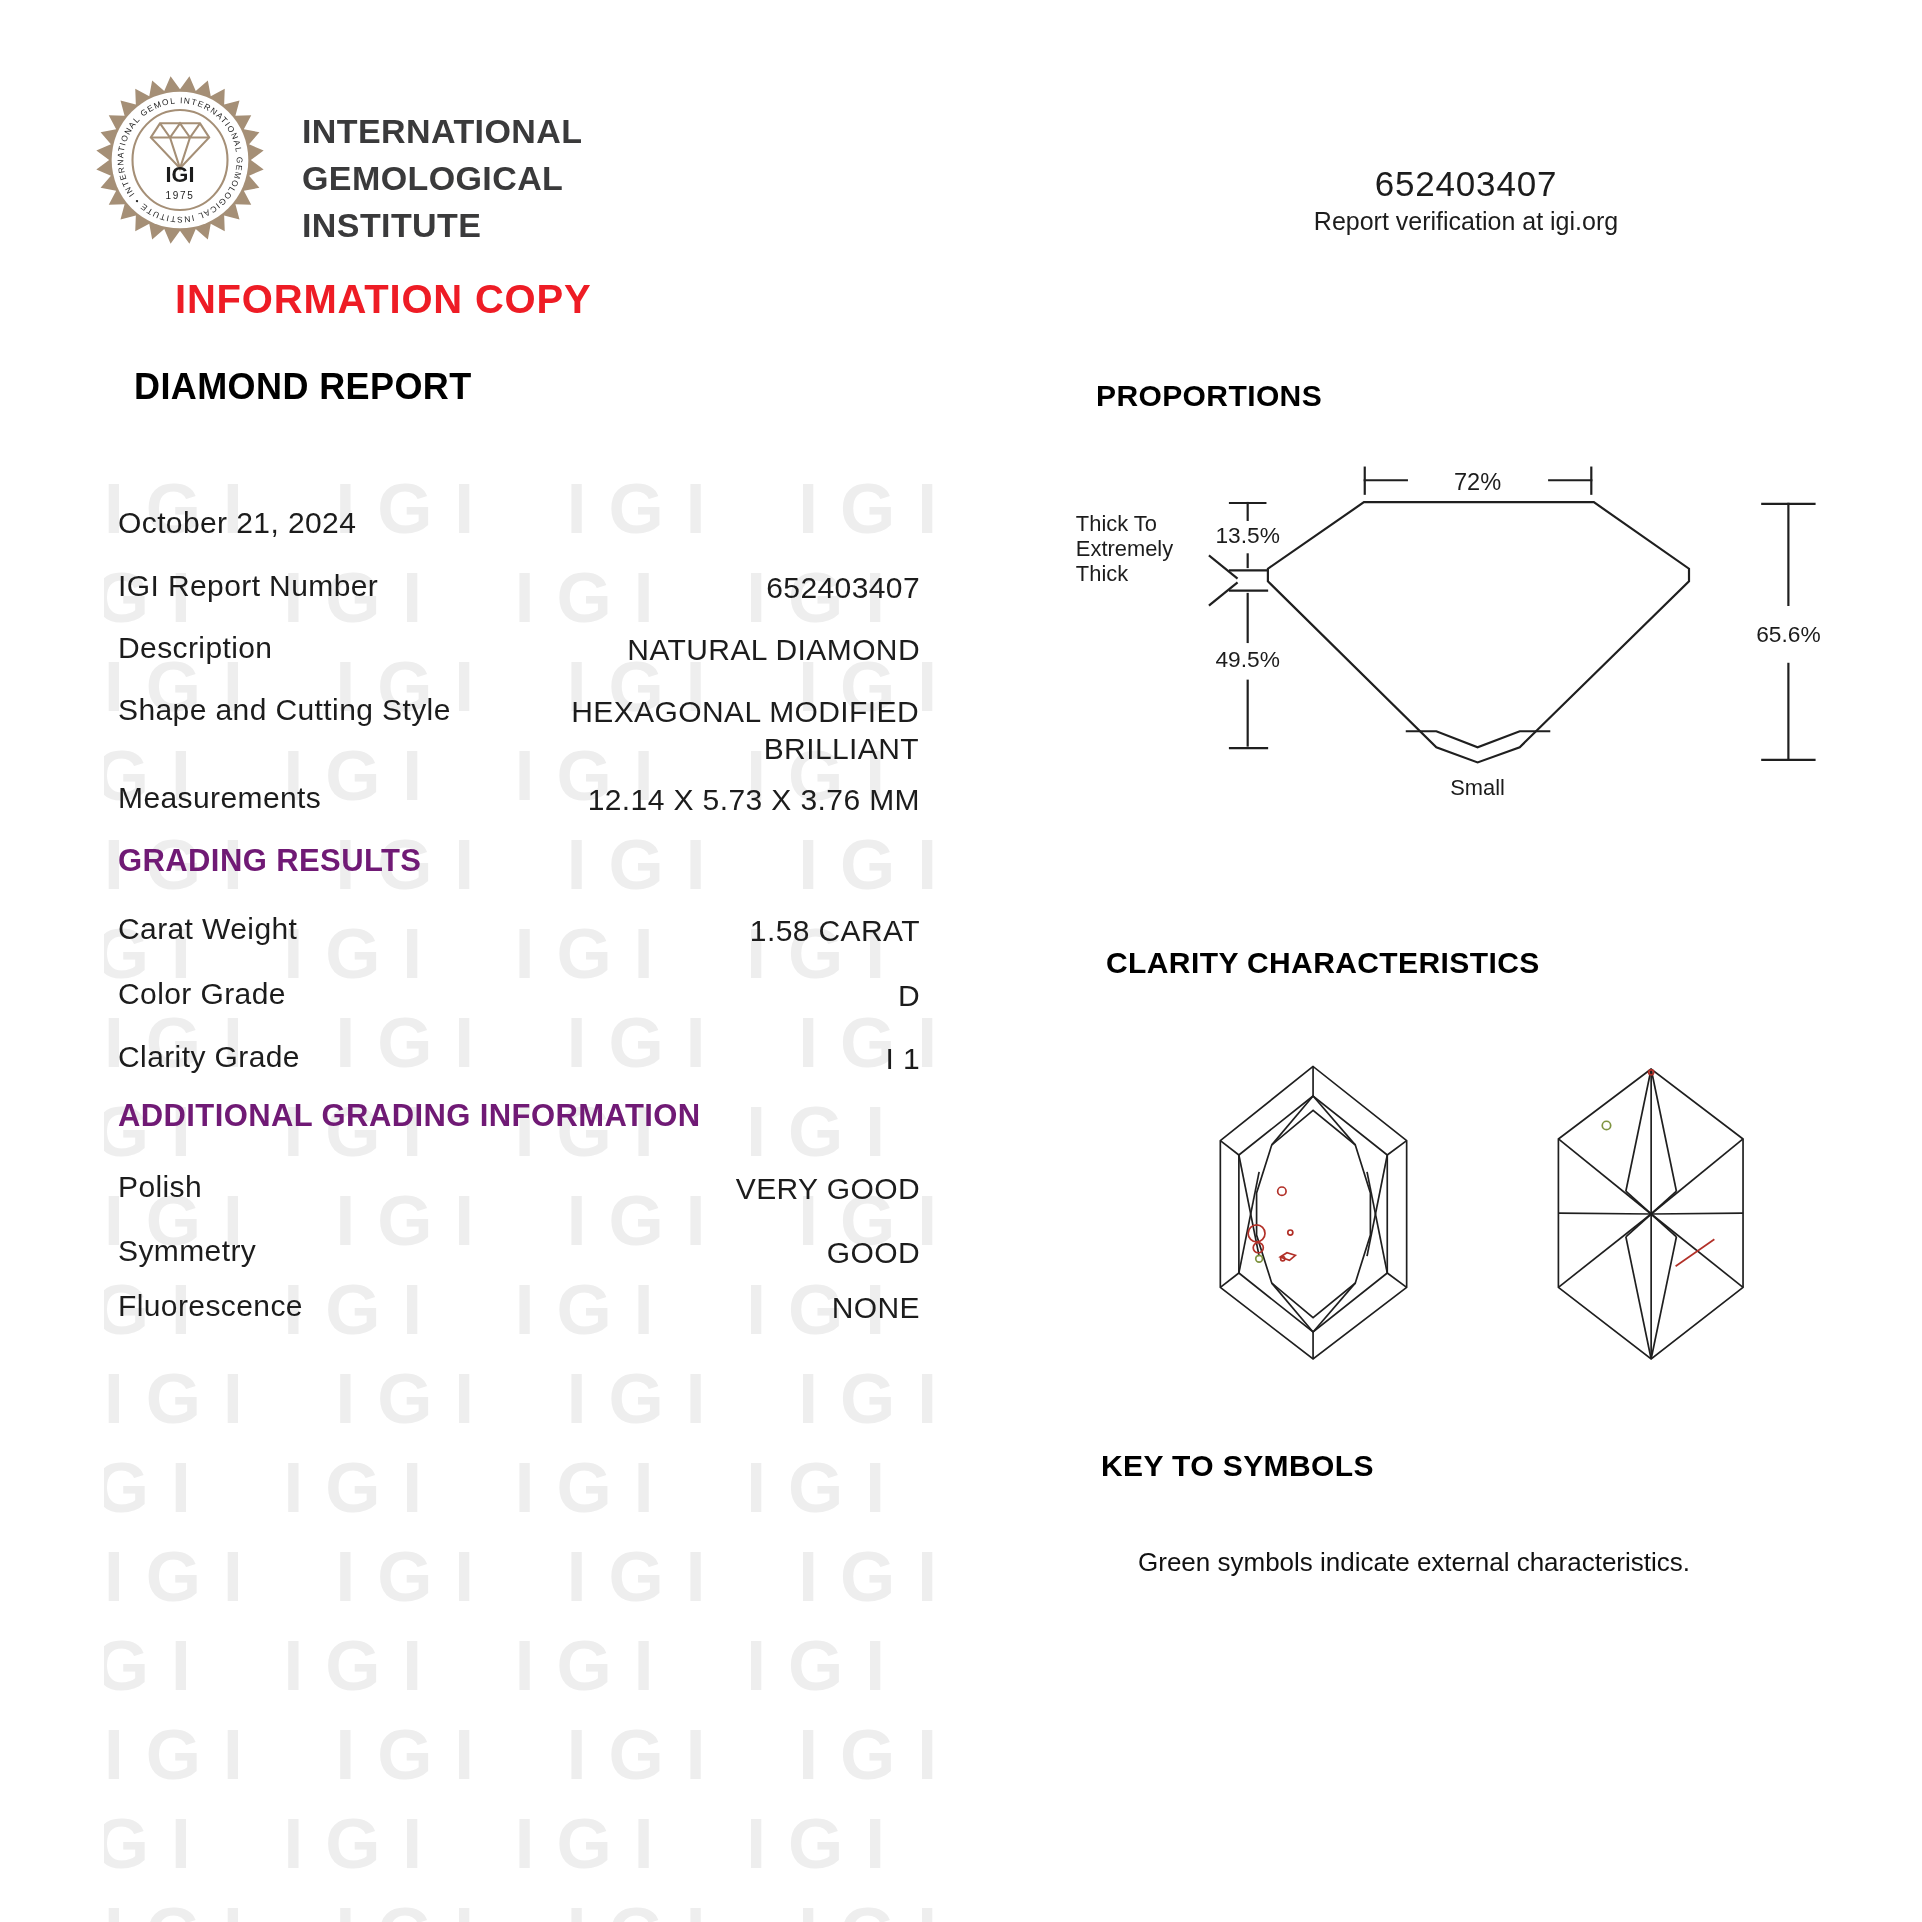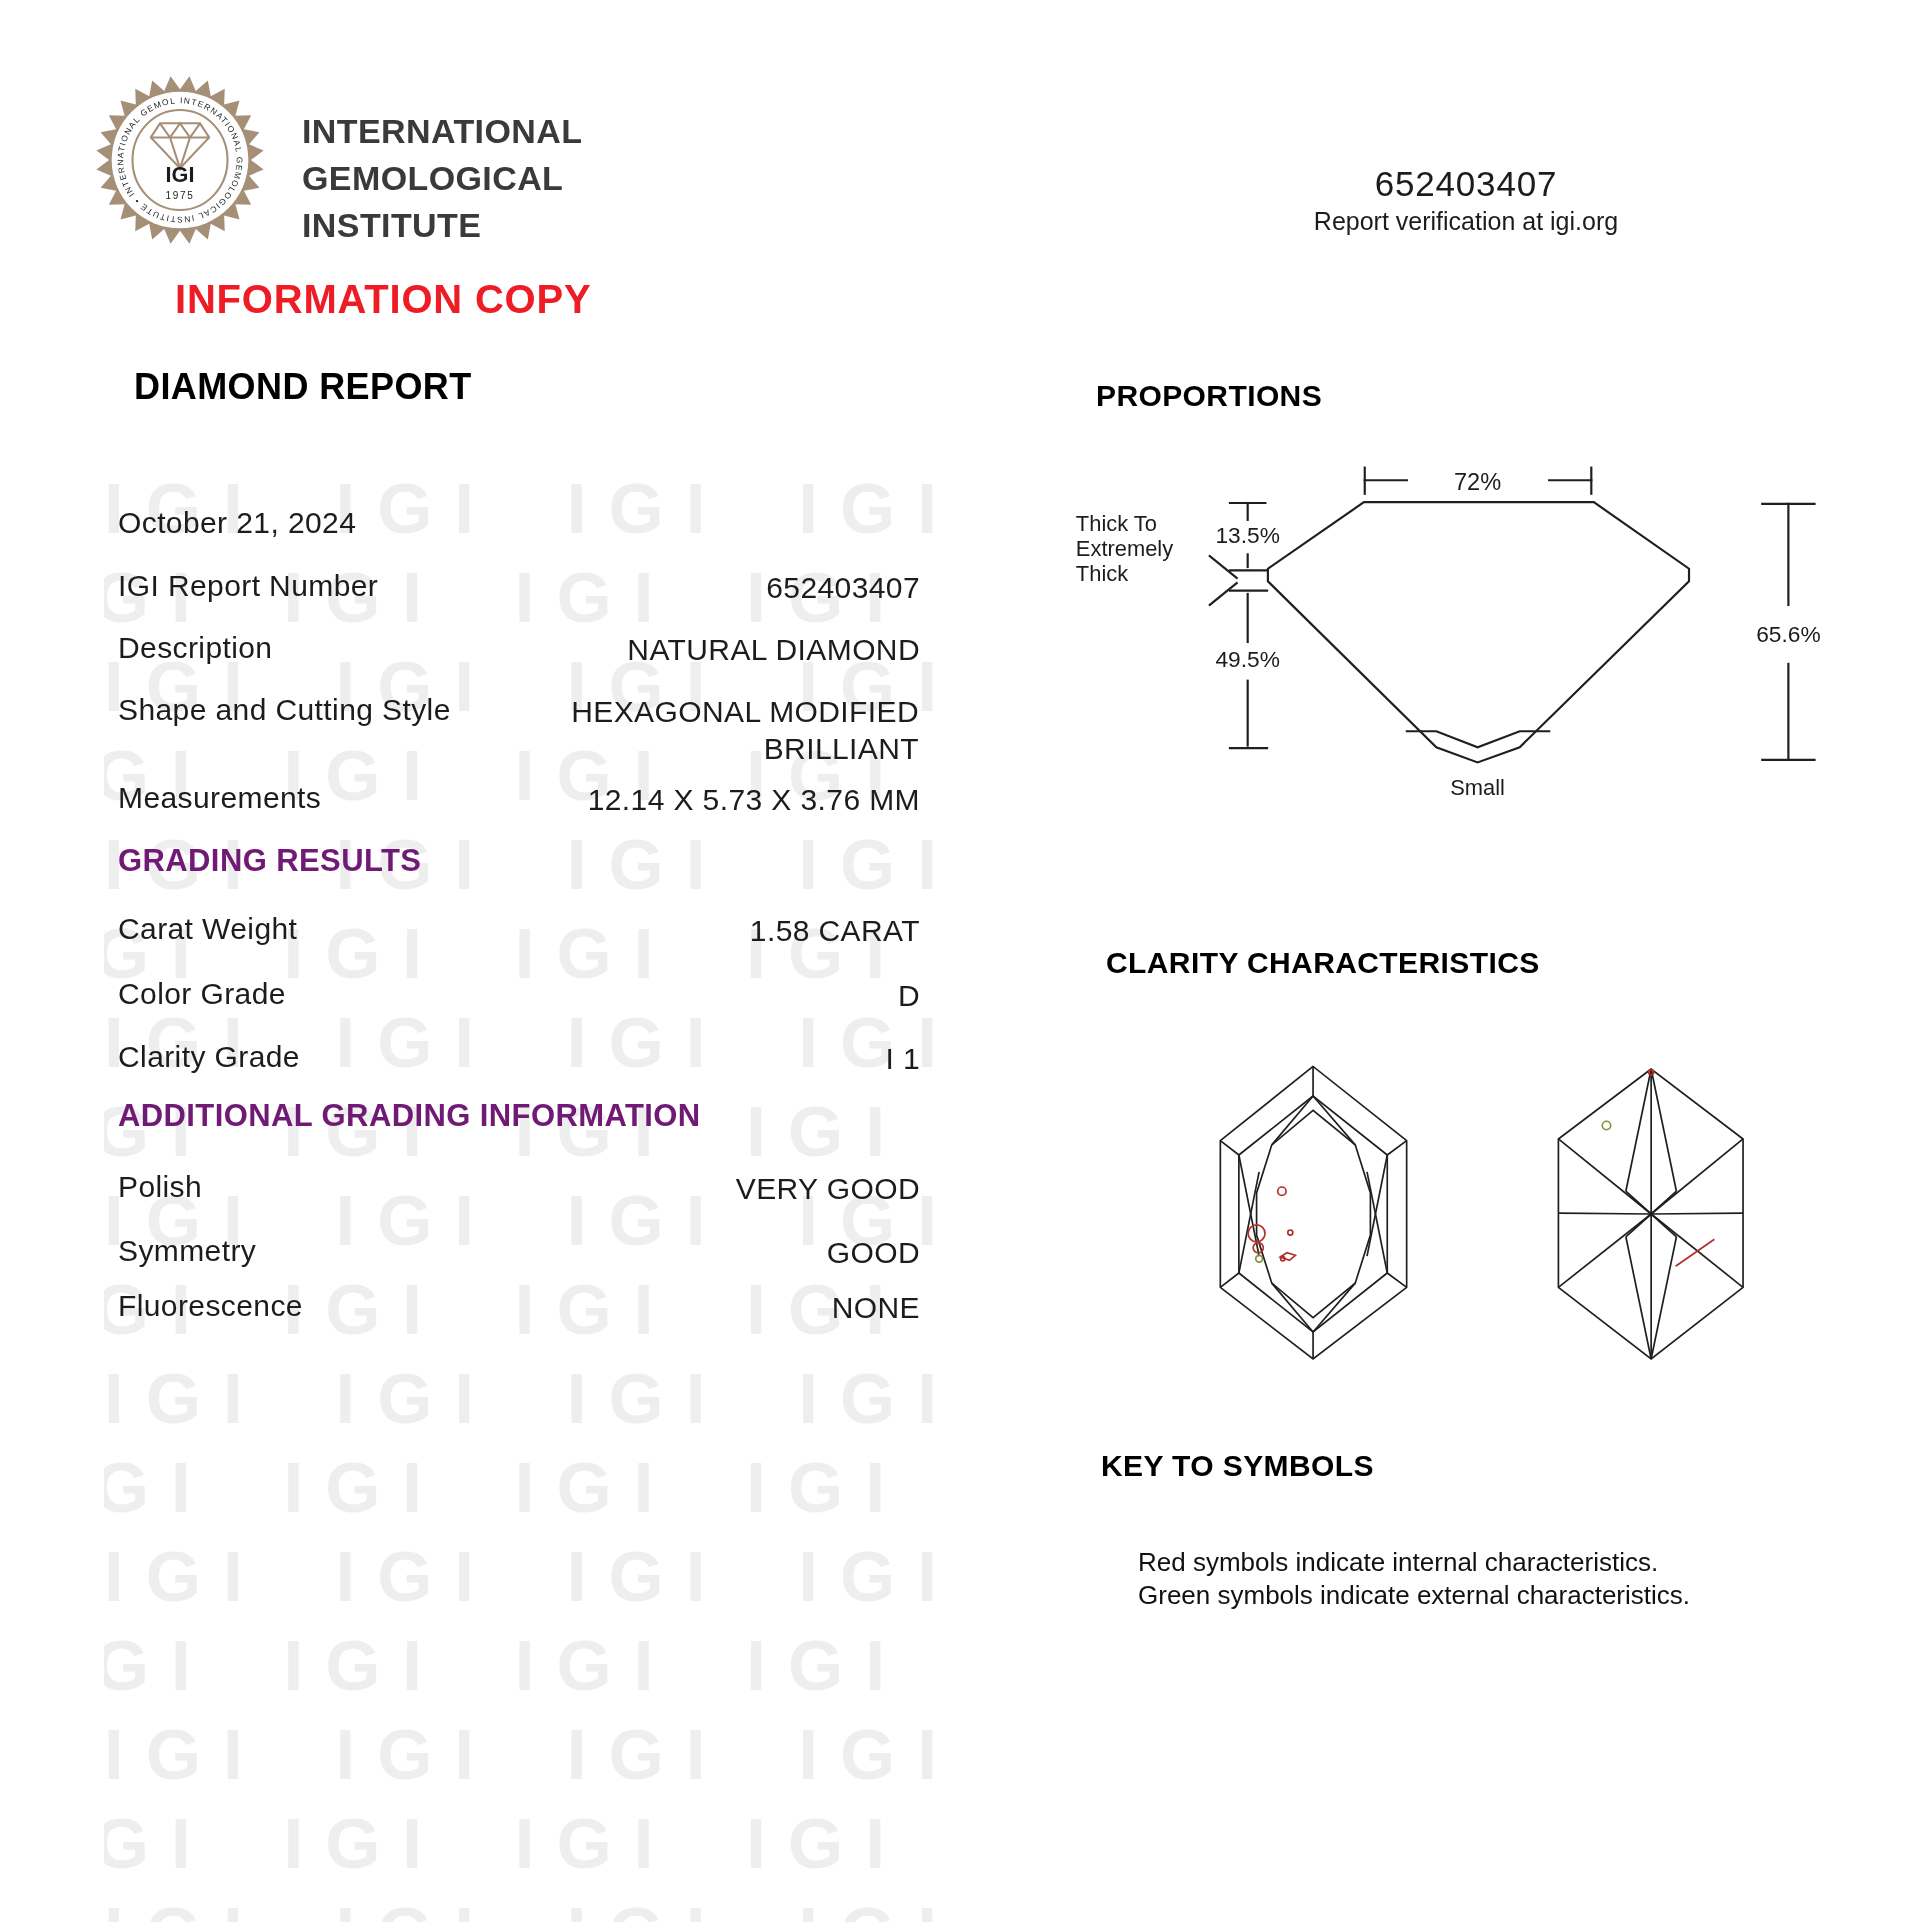--- a/index.html
+++ b/index.html
@@ -248,18 +248,17 @@
       <g>
         <line class="sym-red" x1="557" y1="247" x2="603" y2="215"></line>
         <circle class="sym-green" cx="475" cy="80" r="5"></circle>
         <circle class="sym-red" cx="528" cy="17" r="3"></circle>
       </g>
     </g>
   </svg>
 
   <div class="rsec-h" style="left:1101px;top:1449px">KEY TO SYMBOLS</div>
   <div id="key-lines">
-    <div>Red symbols indicate internal characteristics.</div>
     <div>Green symbols indicate external characteristics.</div>
   </div>
 
 </div>
 
 
 </body></html>

